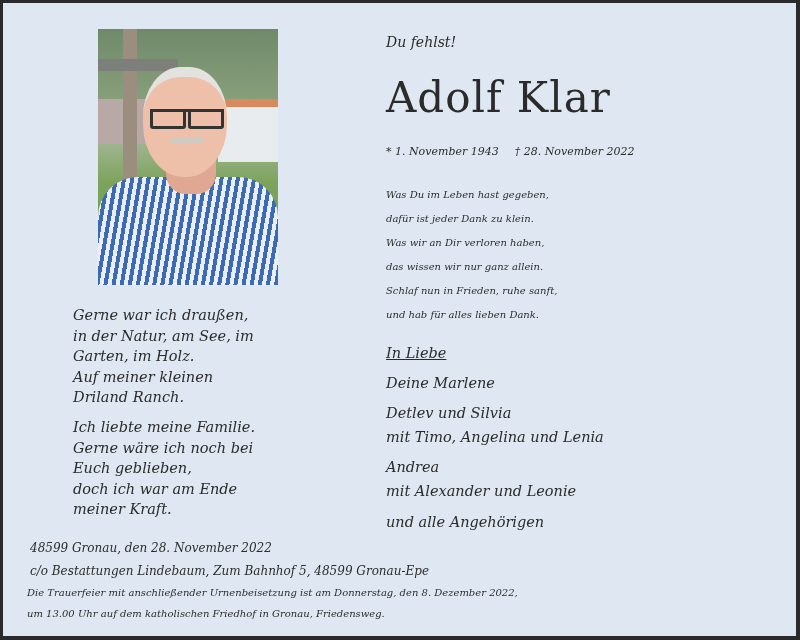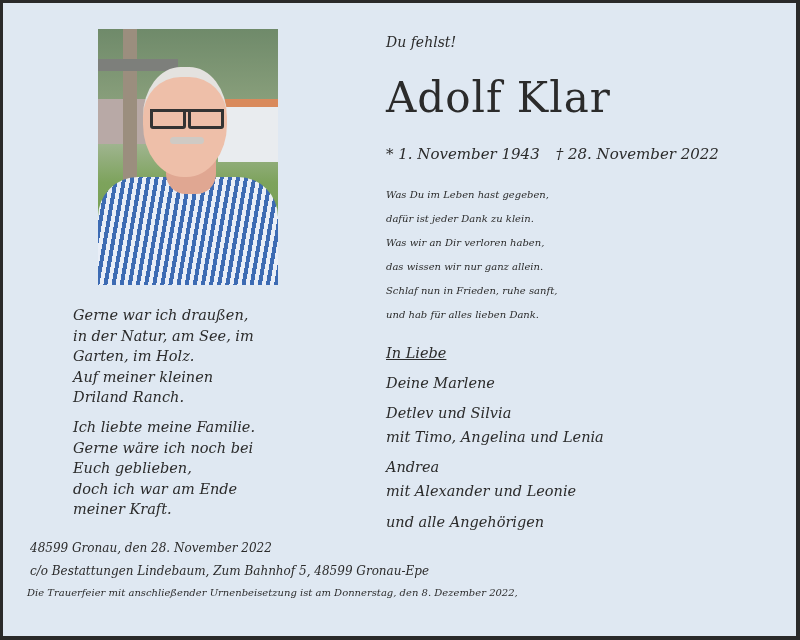--- a/index.html
+++ b/index.html
@@ -65,21 +65,21 @@
     .photo .glasses::before { left: 0; }
     .photo .glasses::after { right: 0; }
     .photo .mustache {
       position: absolute; left: 72px; top: 108px; width: 34px; height: 7px;
       background: #cfcac4; border-radius: 6px;
     }
 
     .txt { position: absolute; white-space: nowrap; font-style: italic; }
     .du-fehlst { left: 383px; top: 31px; font-size: 14px; }
     .name { left: 383px; top: 70px; font-size: 42px; letter-spacing: 1px; font-style: normal; font-family: "DejaVu Serif", serif; font-weight: normal; }
-    .dates { left: 383px; top: 142px; font-size: 15px; }
+    .dates { left: 383px; top: 142px; font-size: 11px; }
     .dates .death { margin-left: 16px; }
     .poem { left: 383px; top: 180px; font-size: 10px; line-height: 24px; }
     .sig { left: 383px; font-size: 14.5px; line-height: 24px; }
     .sig1 { top: 338px; text-decoration: underline; }
     .sig2 { top: 368px; }
     .sig3 { top: 398px; }
     .sig4 { top: 452px; }
     .sig5 { top: 507px; }
 
     .left-poem {
@@ -151,15 +151,16 @@
     <span class="line">Gerne wäre ich noch bei</span>
     <span class="line">Euch geblieben,</span>
     <span class="line">doch ich war am Ende</span>
     <span class="line">meiner Kraft.</span>
   </div>
 
   <div class="txt footer f1">48599 Gronau, den 28. November 2022</div>
   <div class="txt footer f2">c/o Bestattungen Lindebaum, Zum Bahnhof 5, 48599 Gronau-Epe</div>
   <div class="txt footer f3">
     <span class="line">Die Trauerfeier mit anschließender Urnenbeisetzung ist am Donnerstag, den 8. Dezember 2022,</span>
+    <span class="line">um 13.00 Uhr auf dem katholischen Friedhof in Gronau, Friedensweg.</span>
   </div>
 
 </div>
 
 </body></html>

